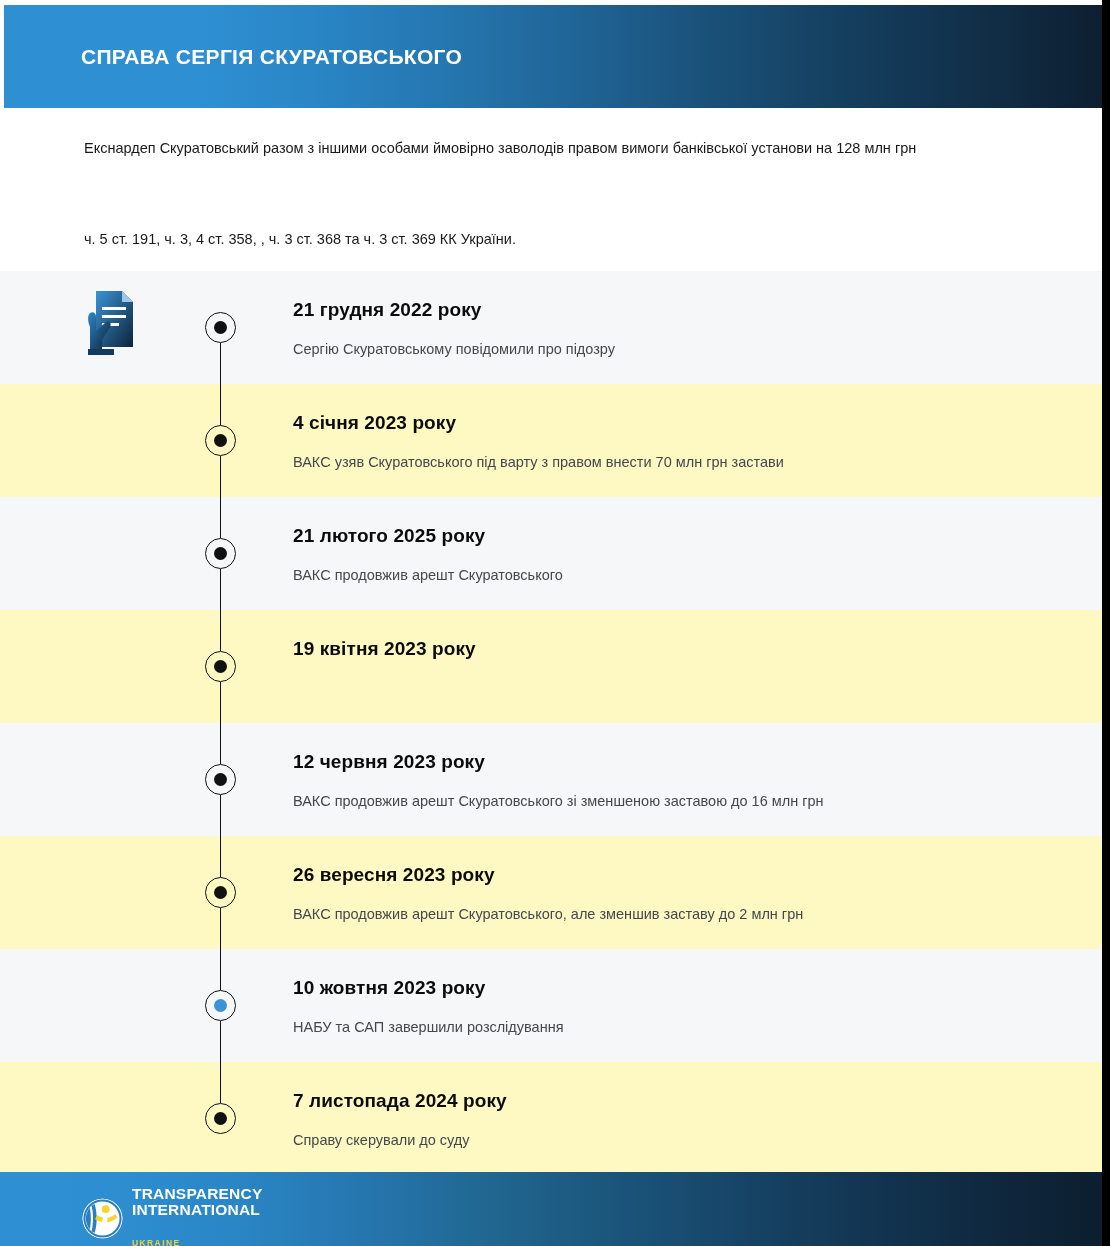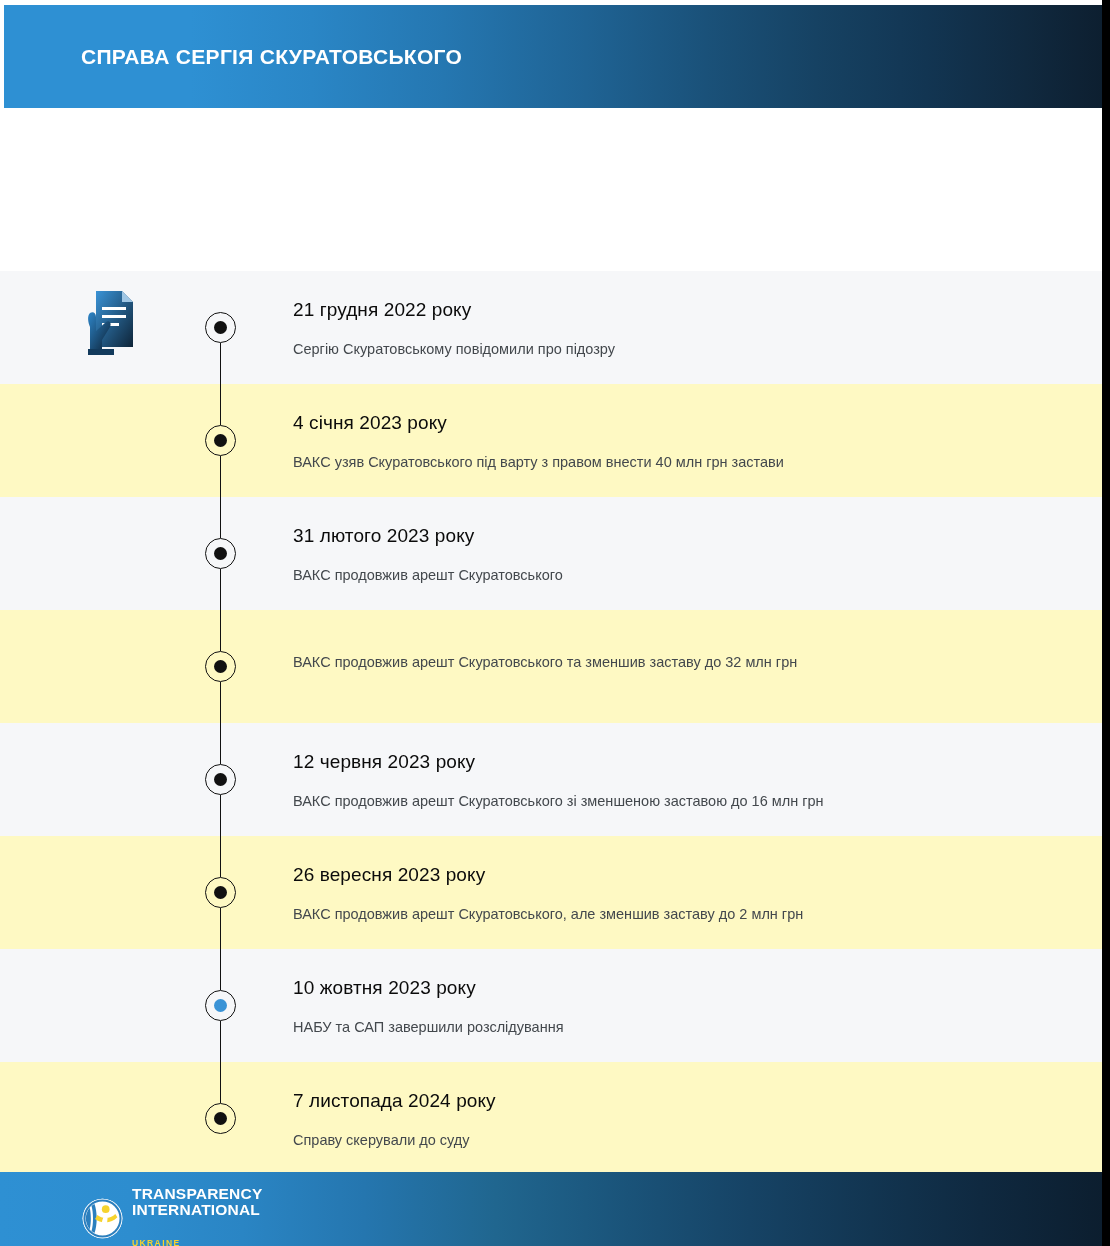--- a/index.html
+++ b/index.html
@@ -148,21 +148,21 @@
     z-index: 2;
   }
   .tl-text {
     position: absolute;
     left: 293px;
     top: 26px;
     width: 770px;
   }
   .tl-date {
     font-size: 19px;
-    font-weight: normal;
+    font-weight: bold;
     color: #0b0b0b;
     letter-spacing: 0.1px;
     line-height: 26px;
   }
   .tl-desc {
     margin-top: 15px;
     font-size: 14.5px;
     color: #43484d;
     line-height: 22px;
   }
@@ -219,20 +219,24 @@
 </style>
 </head>
 <body>
 
 <div class="page">
 
   <div class="header">
     <div class="header-title">СПРАВА СЕРГІЯ СКУРАТОВСЬКОГО</div>
   </div>
 
+  <div class="intro">
+    <div class="intro-lead">Екснардеп Скуратовський разом з іншими особами ймовірно заволодів правом вимоги банківської установи на 128 млн грн</div>
+    <div class="intro-articles">ч. 5 ст. 191, ч. 3, 4 ст. 358, , ч. 3 ст. 368 та ч. 3 ст. 369 КК України.</div>
+  </div>
 
   <div class="timeline" id="timeline">
       <div class="tl-row alt">
         <div class="tl-icon"><svg viewBox="0 0 54 72" width="54" height="72">
             <defs>
               <linearGradient id="docg" x1="0" y1="0" x2="1" y2="1">
                 <stop offset="0%" stop-color="#3a93d6"></stop>
                 <stop offset="100%" stop-color="#0e2438"></stop>
               </linearGradient>
               <linearGradient id="handg" x1="0" y1="0" x2="1" y2="1">
@@ -257,40 +261,40 @@
           <div class="tl-desc">Сергію Скуратовському повідомили про підозру</div>
         </div>
       </div>
       <div class="tl-row plain">
         <div class="tl-marker">
           <span class="core"></span>
         </div>
         <div class="tl-connector"></div>
         <div class="tl-text">
           <div class="tl-date">4 січня 2023 року</div>
-          <div class="tl-desc">ВАКС узяв Скуратовського під варту з правом внести 40 млн грн застави</div>
+          <div class="tl-desc">ВАКС узяв Скуратовського під варту з правом внести 70 млн грн застави</div>
         </div>
       </div>
       <div class="tl-row alt">
         <div class="tl-marker">
           <span class="core"></span>
         </div>
         <div class="tl-connector"></div>
         <div class="tl-text">
-          <div class="tl-date">31 лютого 2023 року</div>
+          <div class="tl-date">21 лютого 2025 року</div>
           <div class="tl-desc">ВАКС продовжив арешт Скуратовського</div>
         </div>
       </div>
       <div class="tl-row plain">
         <div class="tl-marker">
           <span class="core"></span>
         </div>
         <div class="tl-connector"></div>
         <div class="tl-text">
-          <div class="tl-desc">ВАКС продовжив арешт Скуратовського та зменшив заставу до 32 млн грн</div>
+          <div class="tl-date">19 квітня 2023 року</div>
         </div>
       </div>
       <div class="tl-row alt">
         <div class="tl-marker">
           <span class="core"></span>
         </div>
         <div class="tl-connector"></div>
         <div class="tl-text">
           <div class="tl-date">12 червня 2023 року</div>
           <div class="tl-desc">ВАКС продовжив арешт Скуратовського зі зменшеною заставою до 16 млн грн</div>

